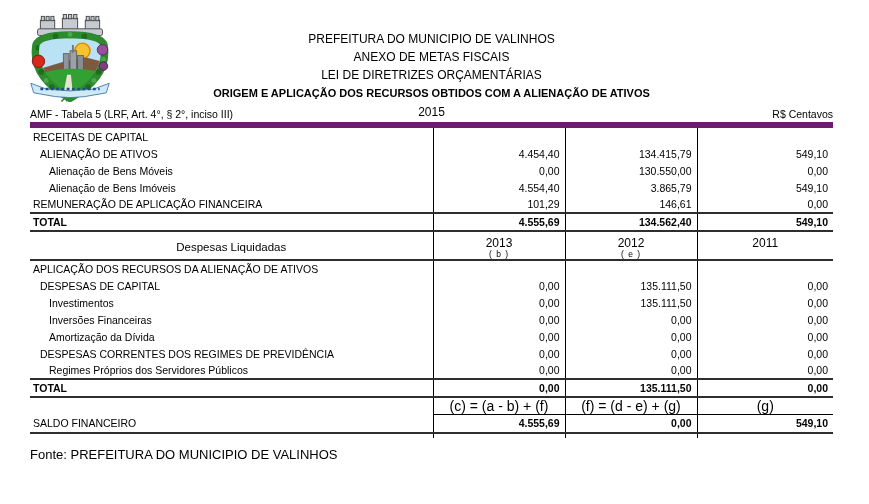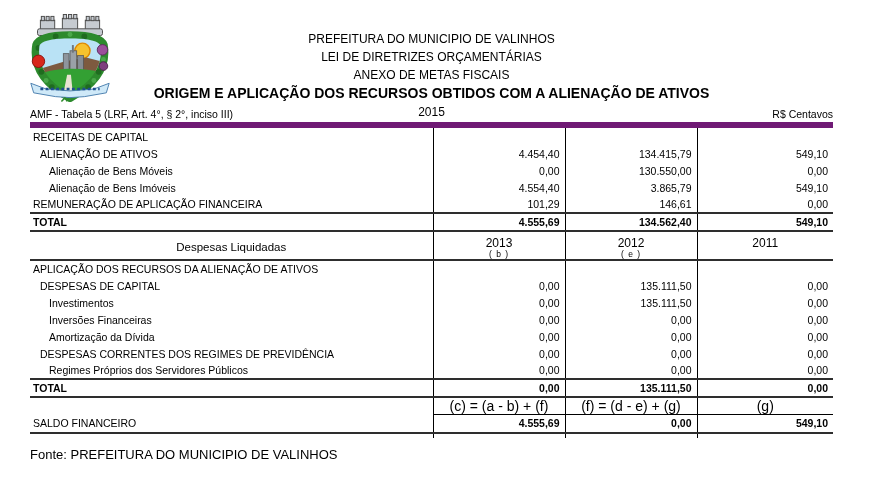--- a/index.html
+++ b/index.html
@@ -5,21 +5,21 @@
   * { margin: 0; padding: 0; box-sizing: border-box; }
   html, body { background: #fff; }
   body { font-family: "Liberation Sans", sans-serif; color: #000; }
   .page { position: relative; width: 869px; height: 504px; background: #fff; overflow: hidden; }
 
   
   .doc-header { position: relative; padding-top: 30px; height: 96px; }
   .crest { position: absolute; left: 27px; top: 11px; width: 86px; height: 92px; }
   .title-block { width: 803px; margin-left: 30px; text-align: center; }
   .t-line { font-size: 12px; line-height: 18px; }
-  .t-line-bold { font-size: 14px; line-height: 19px; font-weight: bold; }
+  .t-line-bold { font-size: 11px; line-height: 19px; font-weight: bold; }
   .t-year { font-size: 12px; line-height: 18px; }
 
   
   .meta-row { width: 803px; margin-left: 30px; margin-top: 12px;
               display: flex; justify-content: space-between; align-items: flex-start;
               font-size: 10.5px; border-bottom: 6px solid #701a75; padding-bottom: 2px; }
 
   
   table.fiscal { width: 803px; margin-left: 30px; border-collapse: collapse; table-layout: fixed; }
   td { font-size: 10.5px; overflow: hidden; white-space: nowrap; }
@@ -113,22 +113,22 @@
       <circle cx="79" cy="40" r="5.5" fill="#9a4f9a" stroke="#5d2a5d" stroke-width="1"></circle>
       <circle cx="80" cy="57" r="4.5" fill="#7e3f7e" stroke="#4c234c" stroke-width="1"></circle>
 
       <path d="M4 75 L20 81 L45 83 L70 81 L86 75 L83 85 L60 89 L45 90 L30 89 L7 85 Z" fill="#cfe9f8" stroke="#4a7fae" stroke-width="1"></path>
       <path d="M14 81 L76 81" stroke="#1f4e8c" stroke-width="2.5" stroke-dasharray="3 2.5"></path>
 
       <path d="M40 90 l-4 4 M40 90 l2 4" stroke="#2d8a2d" stroke-width="1.6" fill="none"></path>
     </svg>
     <div class="title-block">
       <div class="t-line">PREFEITURA DO MUNICIPIO DE VALINHOS</div>
+      <div class="t-line">ANEXO DE METAS FISCAIS</div>
       <div class="t-line">LEI DE DIRETRIZES ORÇAMENTÁRIAS</div>
-      <div class="t-line">ANEXO DE METAS FISCAIS</div>
       <div class="t-line-bold">ORIGEM E APLICAÇÃO DOS RECURSOS OBTIDOS COM A ALIENAÇÃO DE ATIVOS</div>
       <div class="t-year">2015</div>
     </div>
   </div>
 
   <div class="meta-row">
     <span>AMF - Tabela 5 (LRF, Art. 4°, § 2°, inciso III)</span>
     <span>R$ Centavos</span>
   </div>
 

